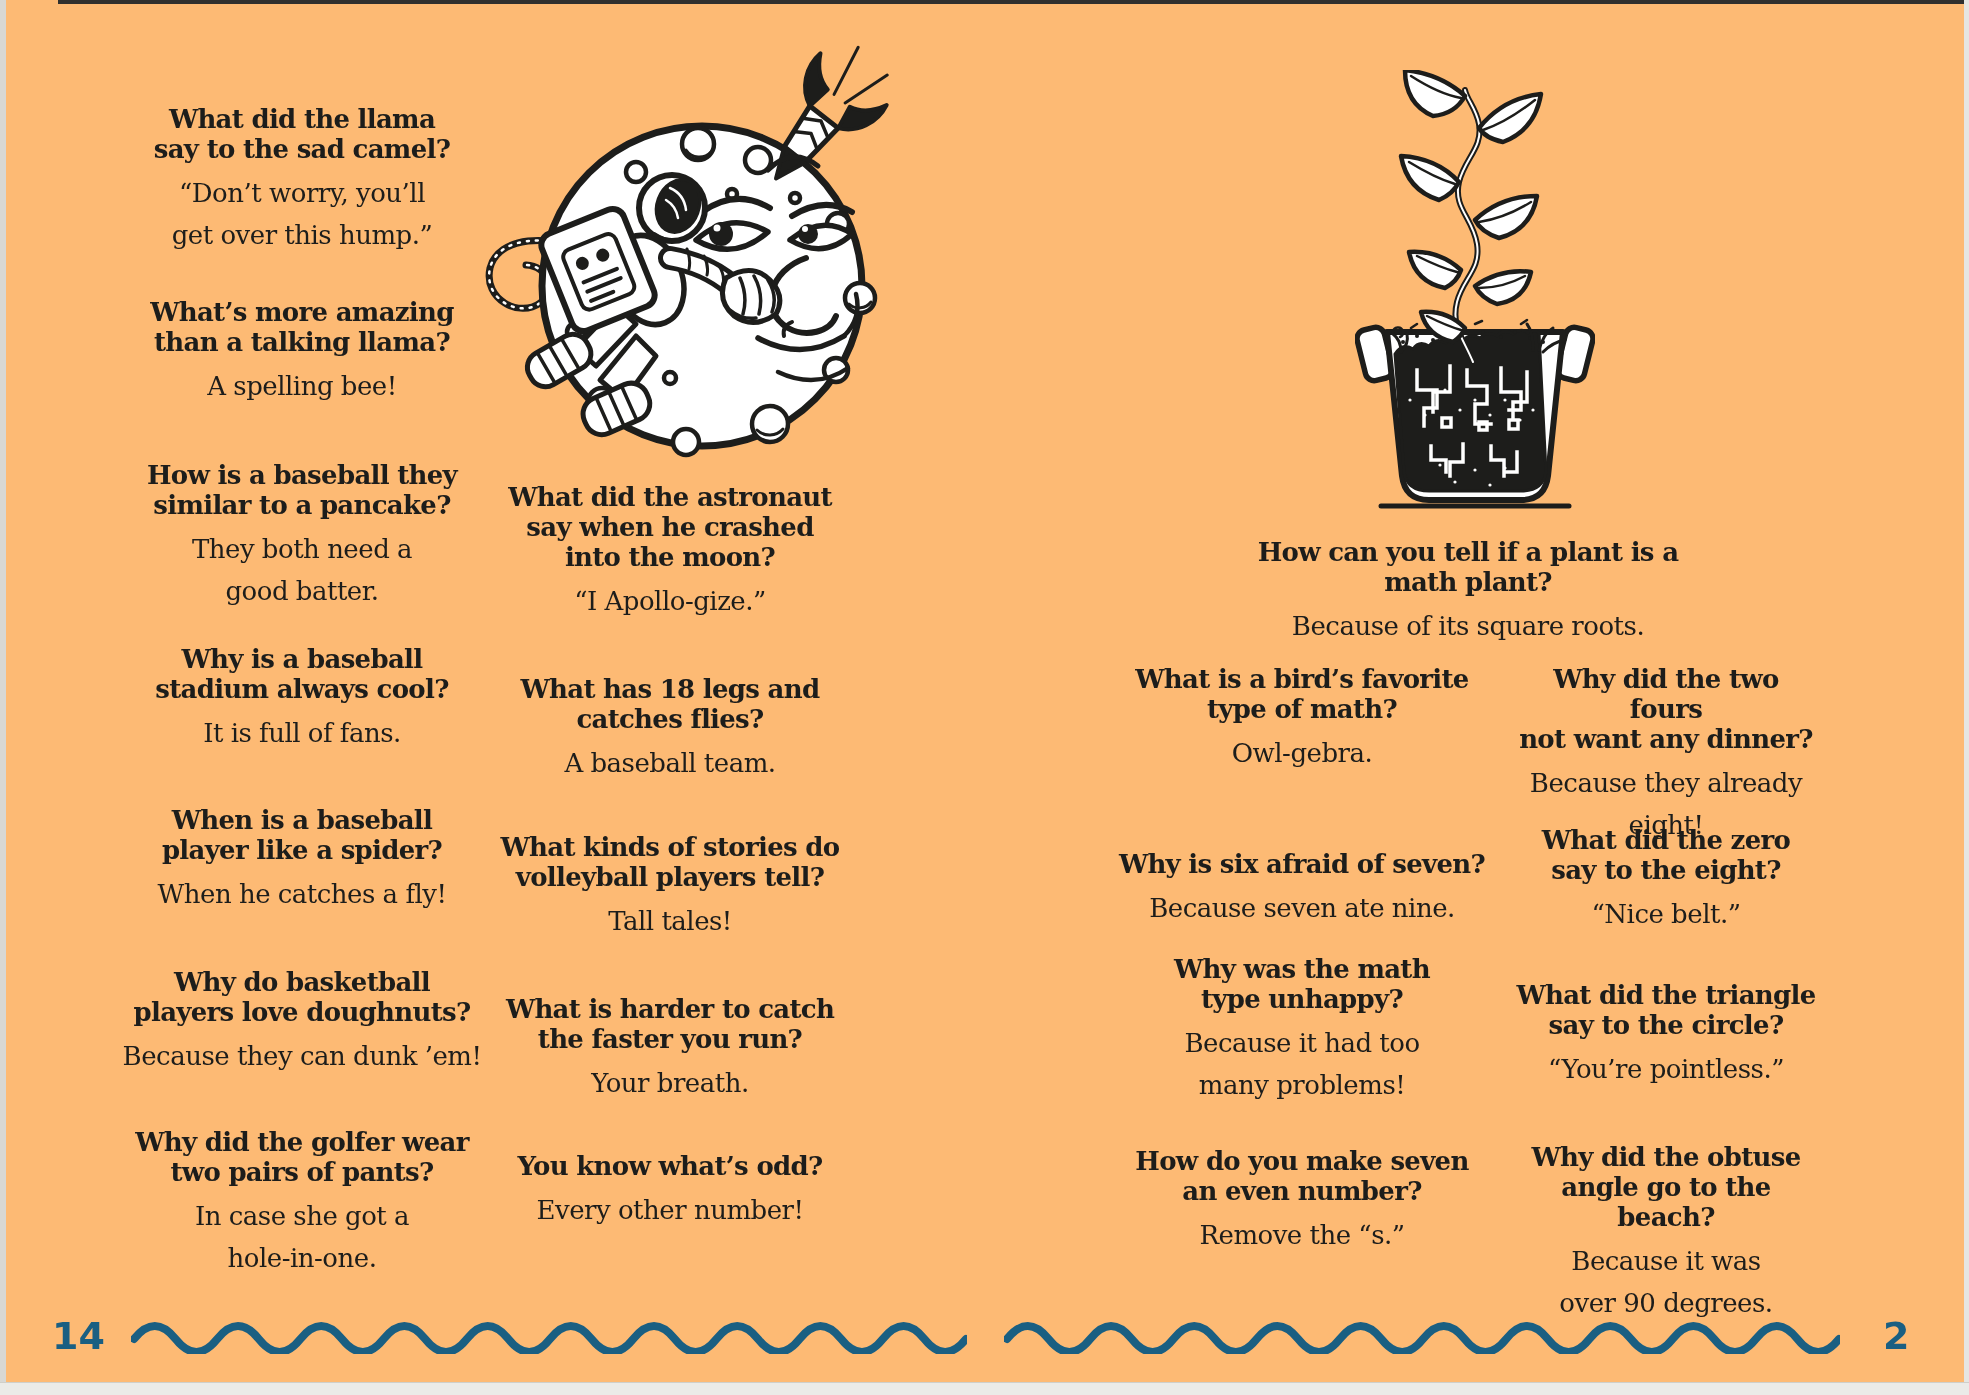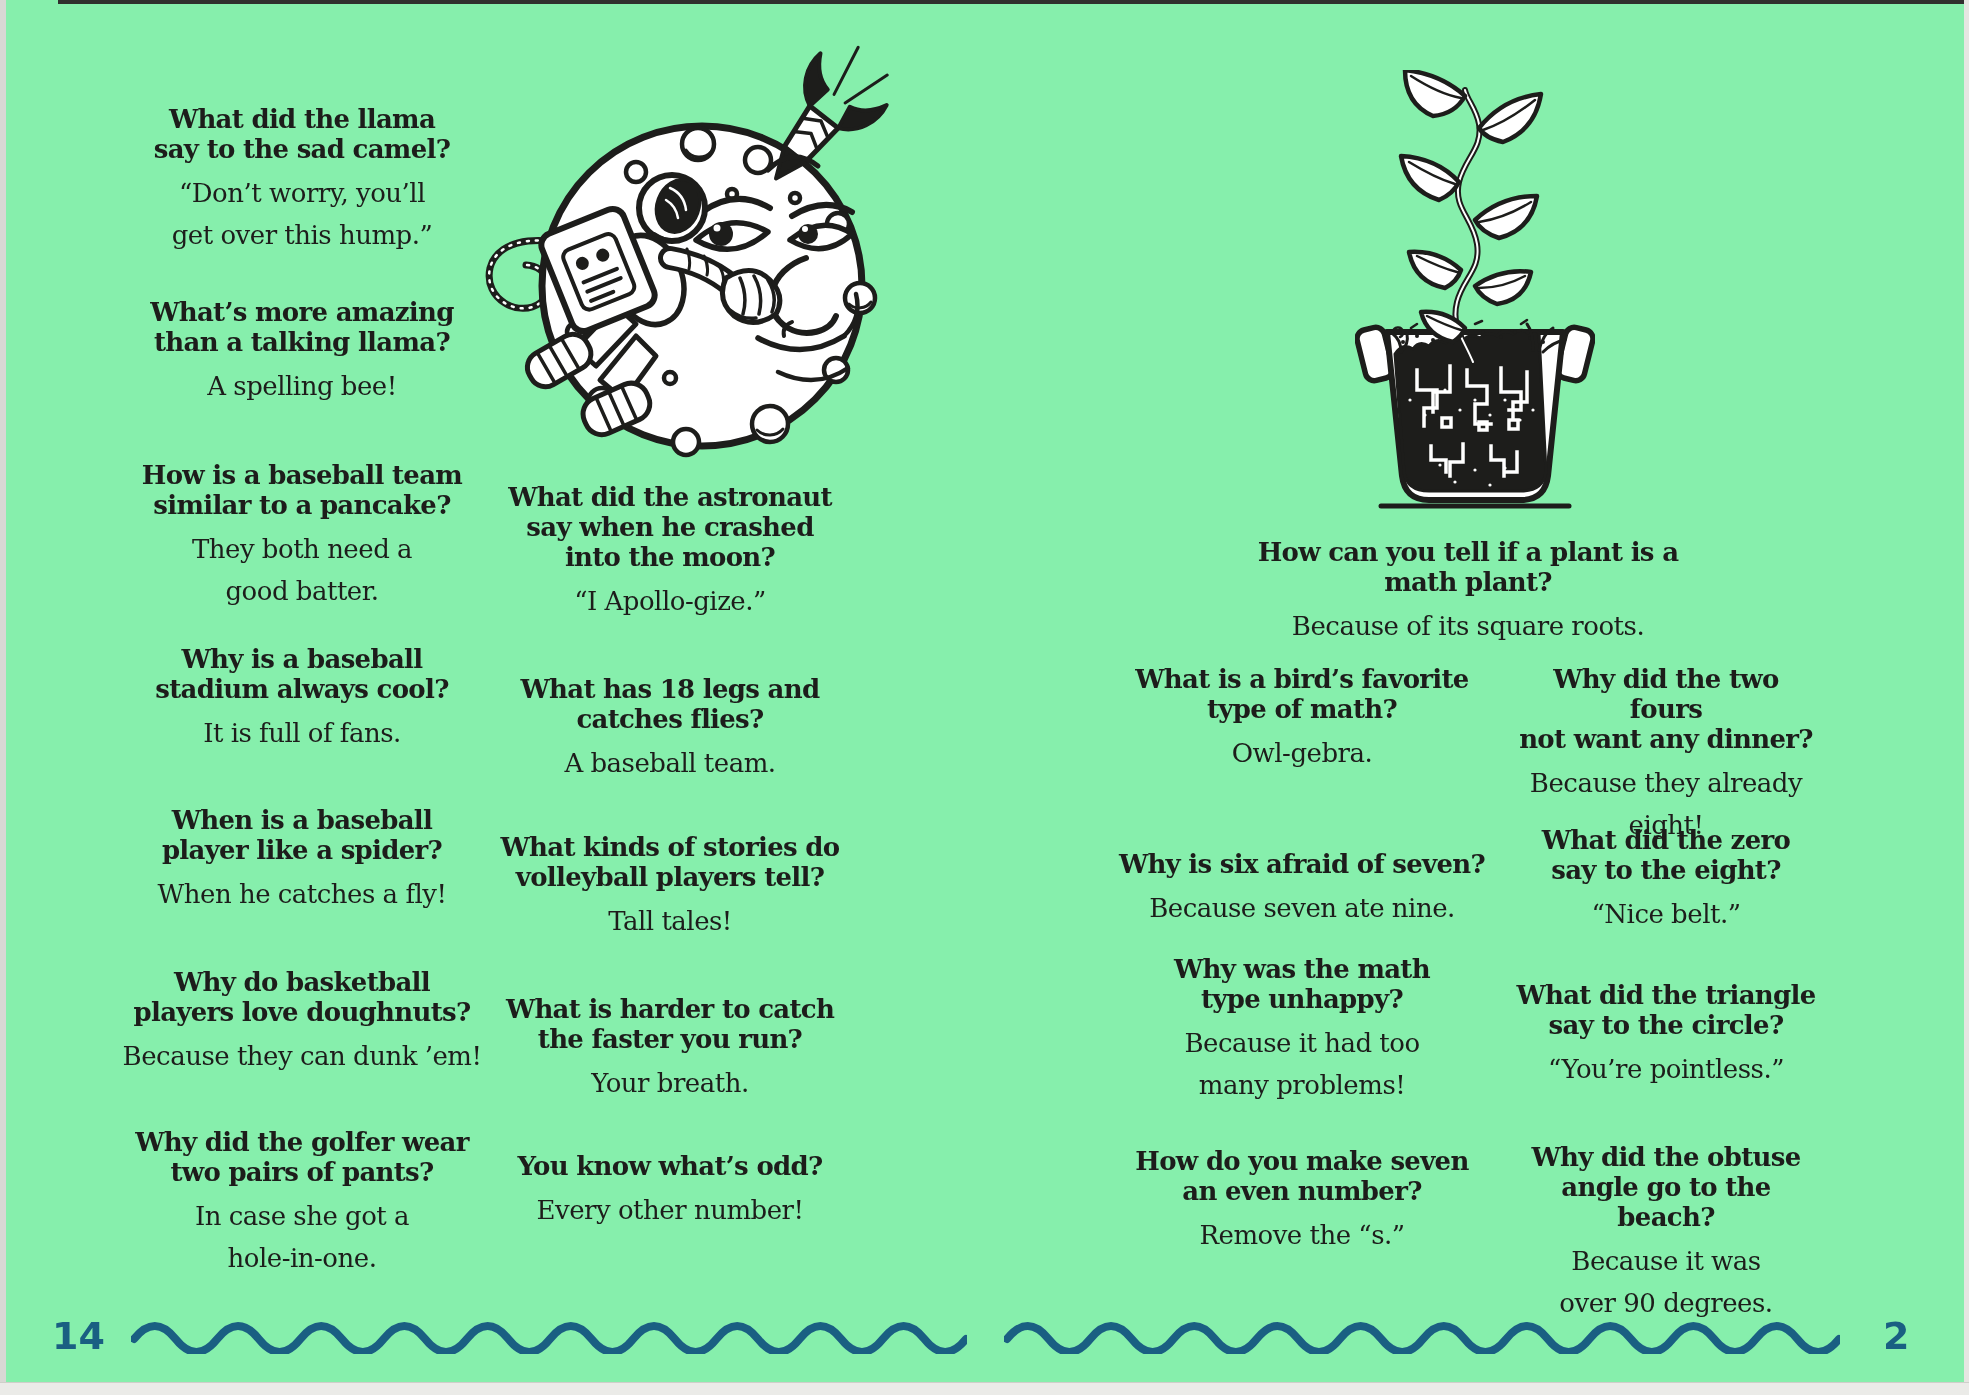--- a/index.html
+++ b/index.html
@@ -1,19 +1,19 @@
 <!DOCTYPE html>
 <html><head>
 <meta charset="utf-8">
 <title>Joke Book Spread</title>
 <style>
   html,body { margin:0; padding:0; background:#ffffff; }
   .spread {
     position:relative; width:1969px; height:1395px;
-    background:#86efac; overflow:hidden;
+    background:#fdba74; overflow:hidden;
     font-family:"DejaVu Serif", serif; color:#1d1d1b;
   }
   
   .edge-top    { position:absolute; left:58px; right:0; top:0; height:4px; background:#30302e; }
   .edge-left   { position:absolute; left:0; top:0; bottom:0; width:6px; background:#d8d8d4; }
   .edge-right  { position:absolute; right:0; top:0; bottom:0; width:5px; background:#e6e6e2; }
   .edge-bottom { position:absolute; left:0; right:0; bottom:0; height:12px; background:#ebebe8; border-top:1px solid #cfcfca; }
 
   .joke { position:absolute; transform:translateX(-50%); text-align:center; }
   .joke .q {
@@ -41,21 +41,21 @@
 say to the sad camel?</div>
     <div class="a">“Don’t worry, you’ll
 get over this hump.”</div>
   </div>
   <div class="joke" style="left:302px; top:297px">
     <div class="q">What’s more amazing
 than a talking llama?</div>
     <div class="a">A spelling bee!</div>
   </div>
   <div class="joke" style="left:302px; top:460px">
-    <div class="q">How is a baseball team
+    <div class="q">How is a baseball they
 similar to a pancake?</div>
     <div class="a">They both need a
 good batter.</div>
   </div>
   <div class="joke" style="left:302px; top:644px">
     <div class="q">Why is a baseball
 stadium always cool?</div>
     <div class="a">It is full of fans.</div>
   </div>
   <div class="joke" style="left:302px; top:967px">

